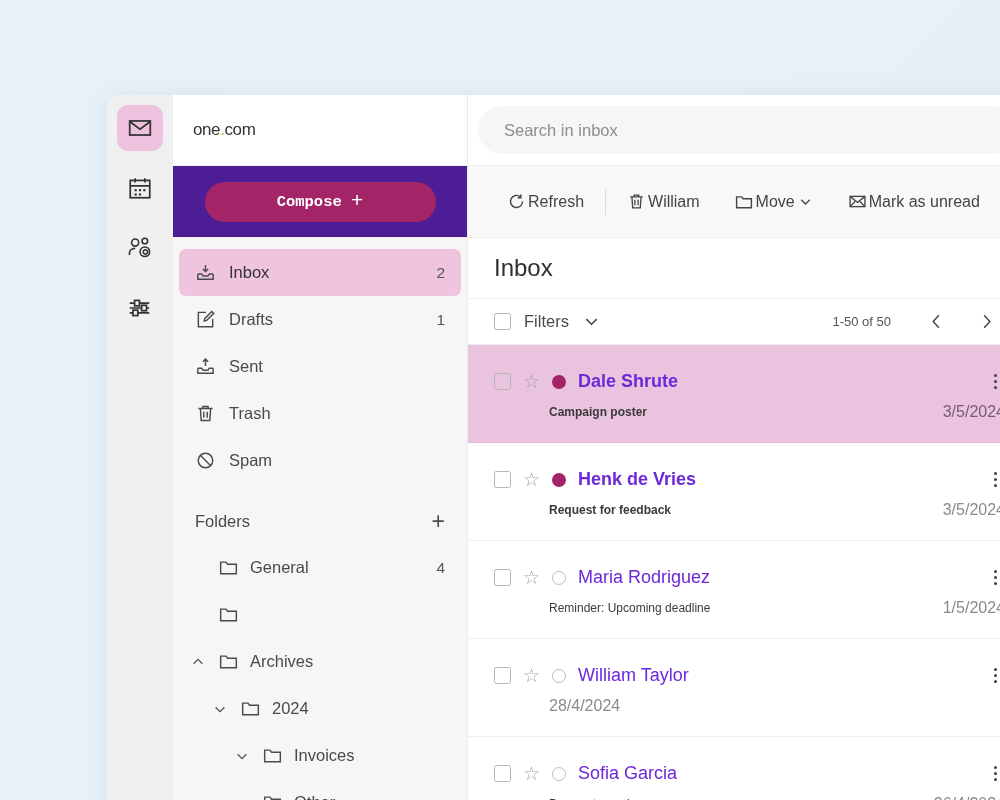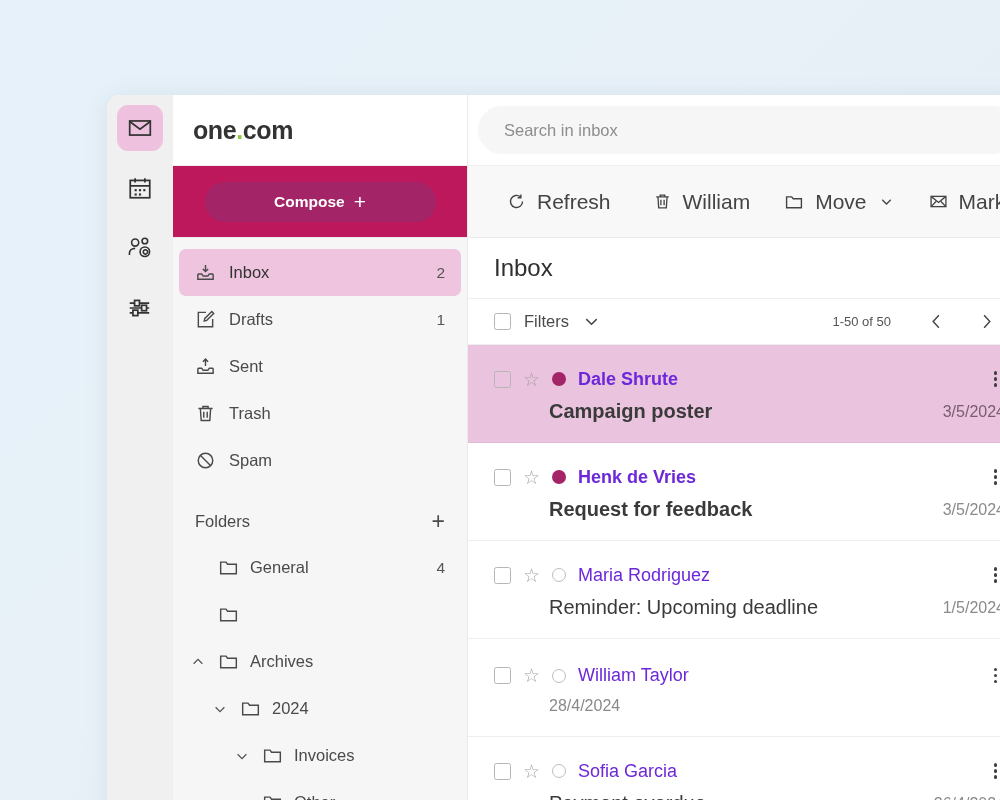--- a/index.html
+++ b/index.html
@@ -54,30 +54,31 @@
     display: flex; flex-direction: column;
   }
   #brand-bar {
     height: 71px;
     display: flex; align-items: center;
     padding-left: 20px;
     background: #ffffff;
     border-bottom: 1px solid #efefef;
   }
   #brand-logo {
-    font-size: 25px; font-weight: bold; color: #333333;
+    font-size: 17px; font-weight: normal; color: #333333;
     letter-spacing: -.4px;
   }
   #brand-logo .dot { color: #8cc63e; }
 
   #compose-wrap {
     height: 72px;
     display: flex; align-items: center; justify-content: center;
-    background: #be185d;
+    background: #4c1d95;
     border-bottom: 1px solid #ececec;
+    font-family: Liberation Mono, monospace;
   }
   #compose-btn {
     width: 231px; height: 40px;
     border: none; border-radius: 20px;
     background: #a32567; color: #fff;
     font-family: inherit; font-size: 15.5px; font-weight: bold;
     display: flex; align-items: center; justify-content: center; gap: 9px;
     cursor: pointer;
   }
   #compose-btn .plus { font-size: 21px; font-weight: 400; line-height: 1; }
@@ -145,23 +146,23 @@
 
   #toolbar {
     height: 72px;
     background: #f8f8f8;
     border-bottom: 1px solid #ececec;
     display: flex; align-items: center;
     padding-left: 22px;
     gap: 0;
   }
   .tb-btn {
-    display: flex; align-items: center; gap: 11px;
+    display: flex; align-items: center; gap: 2px;
     padding: 0 17px; height: 40px;
-    color: #444; font-size: 21px;
+    color: #444; font-size: 16px;
     cursor: pointer; white-space: nowrap;
   }
   .tb-sep { width: 1px; height: 26px; background: #dcdcdc; margin: 0 4px; }
 
   #list-panel { flex: 1; background: #fff; display: flex; flex-direction: column; min-height: 0; }
 
   #list-title {
     height: 60px;
     display: flex; align-items: center;
     padding: 0 26px;
@@ -204,21 +205,21 @@
     flex: 0 0 14px;
   }
   .dot-unread { background: #a32567; }
   .dot-read { border: 1.6px solid #bdbdbd; background: transparent; }
   .sender { font-size: 18px; color: #6d28d9; flex: 1; }
   .mail-row.unread .sender { font-weight: bold; }
   .kebab { color: #3f3f3f; font-size: 18px; line-height: .6; letter-spacing: 0; cursor: pointer; padding: 0 8px; }
   .kebab span { display: block; width: 3.4px; height: 3.4px; border-radius: 50%; background: #3f3f3f; margin: 2.6px 0; }
 
   .row-bot { display: flex; align-items: center; padding-left: 55px; margin-top: 6px; }
-  .subject { font-size: 20px; color: #3a3a3a; flex: 1; }
+  .subject { font-size: 12px; color: #3a3a3a; flex: 1; }
   .mail-row.unread .subject { font-weight: bold; }
   .date { font-size: 16px; color: #8a8a8a; white-space: nowrap; }
   .mail-row.selected .date { color: #7a5c70; }
 
   svg { display: block; }
 </style>
 </head>
 <body>
 
 <div id="app-window">

